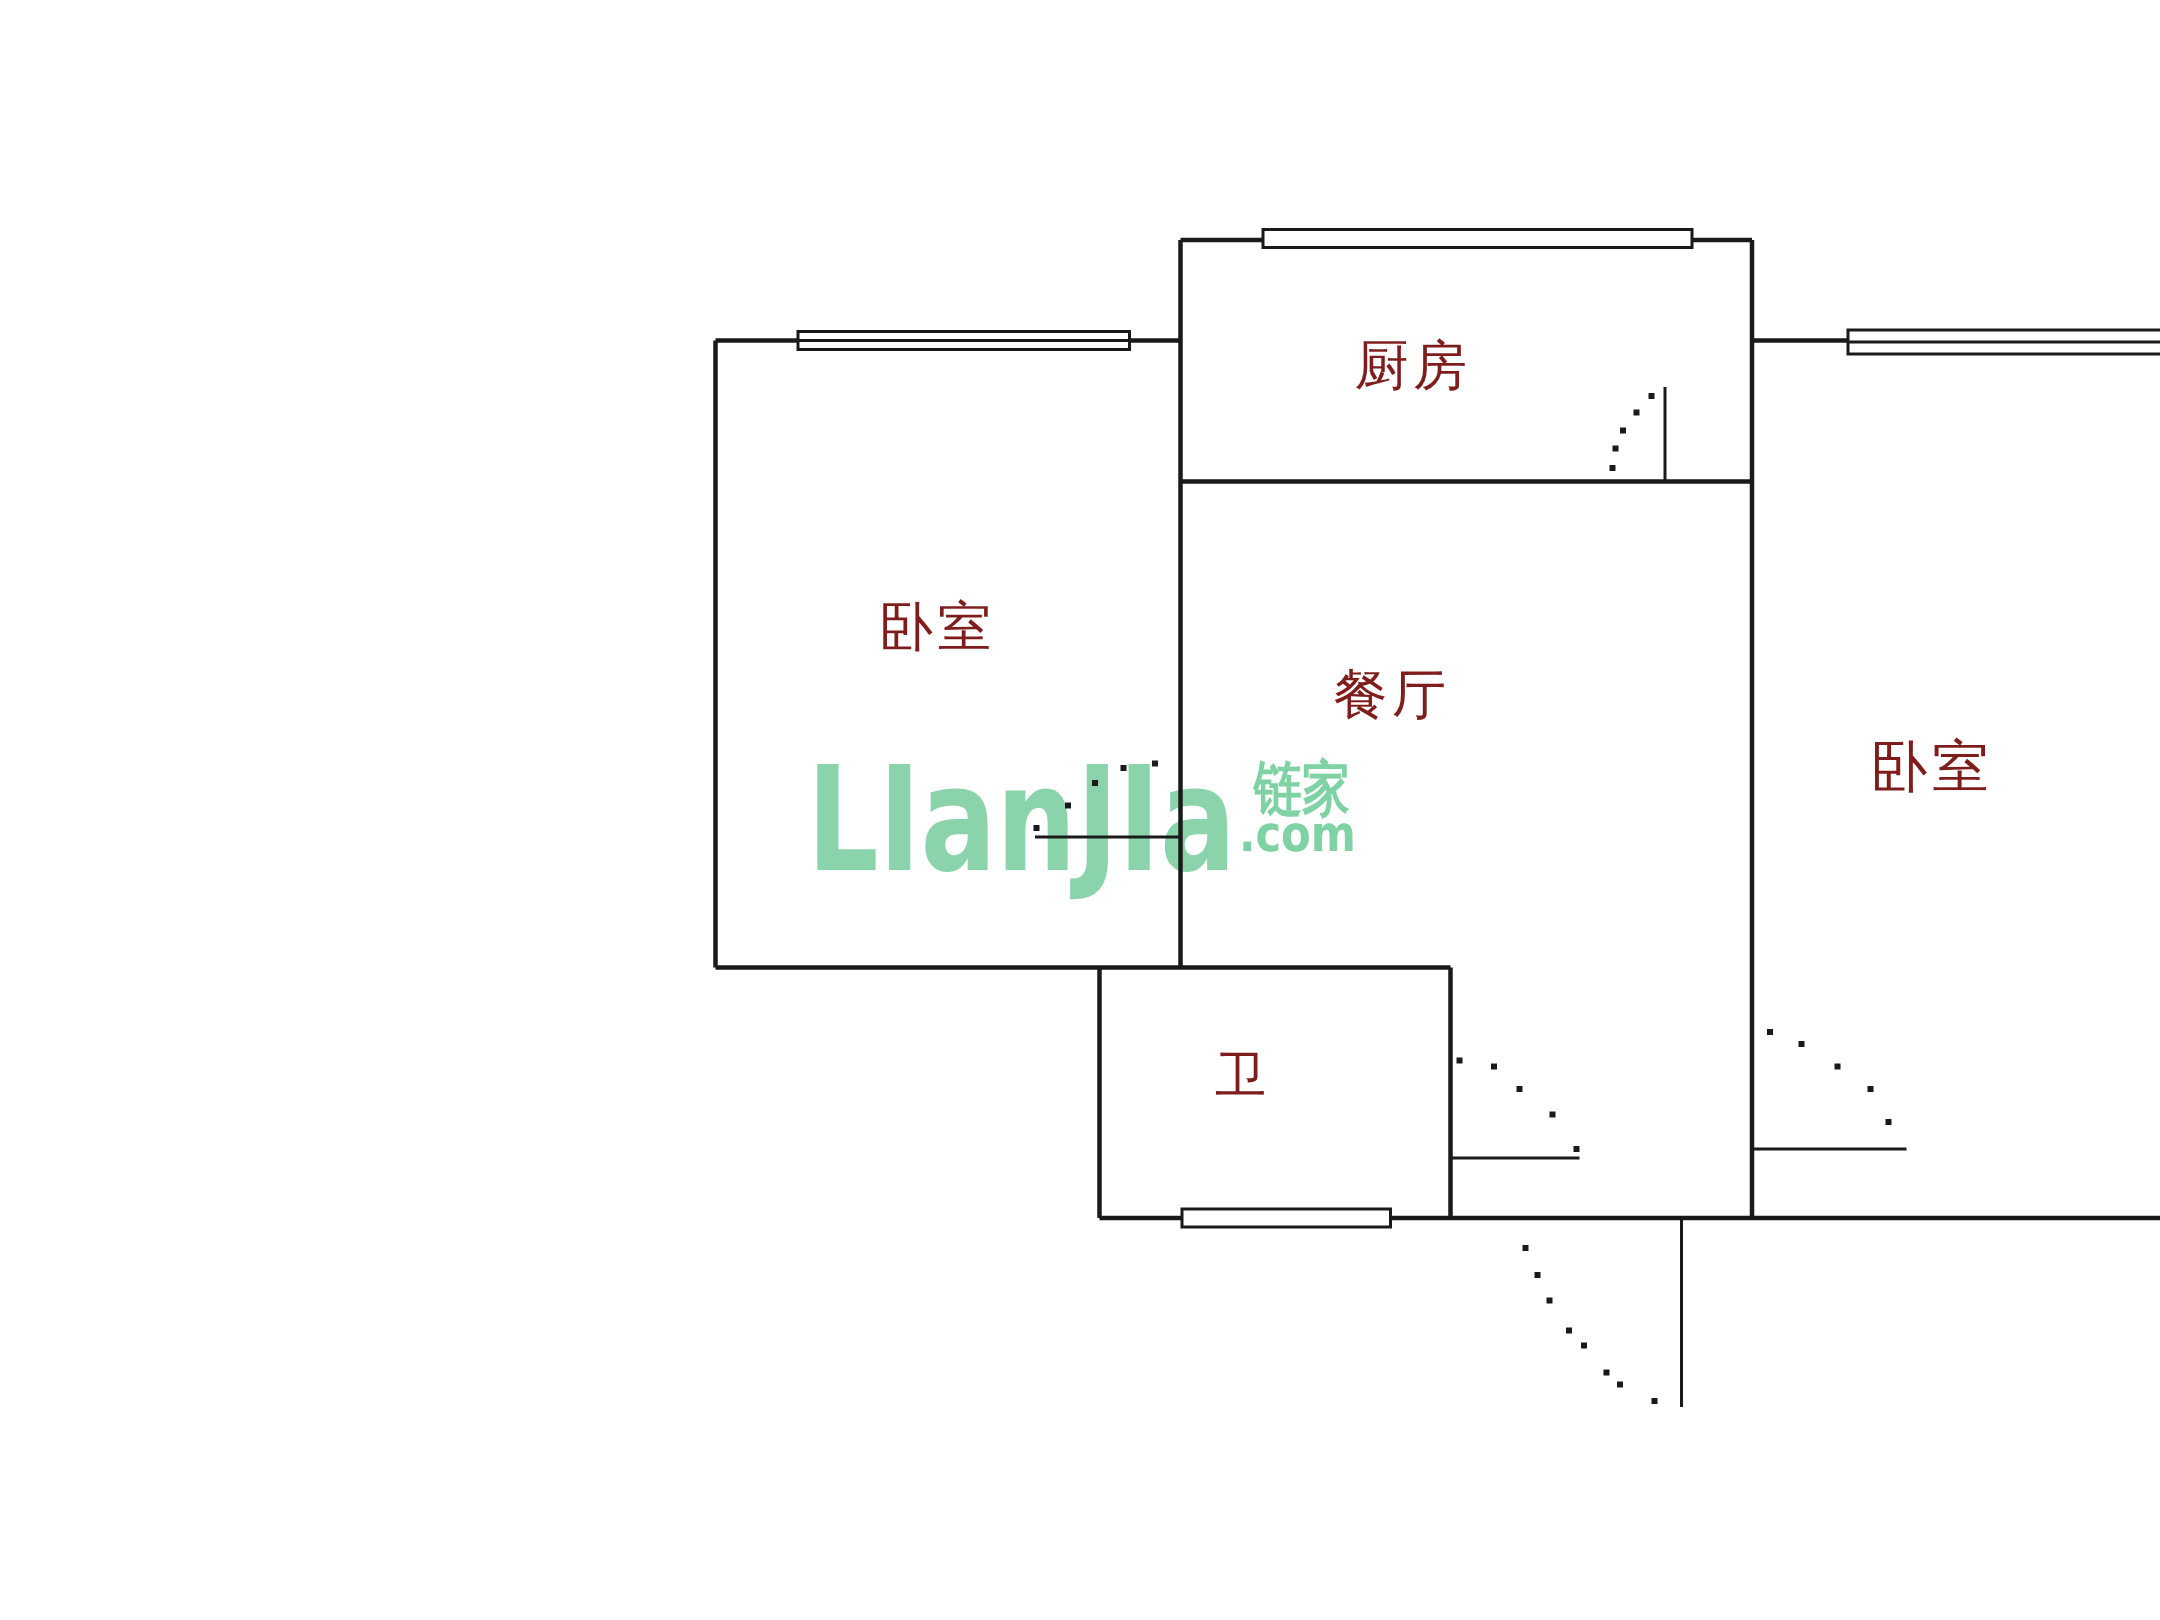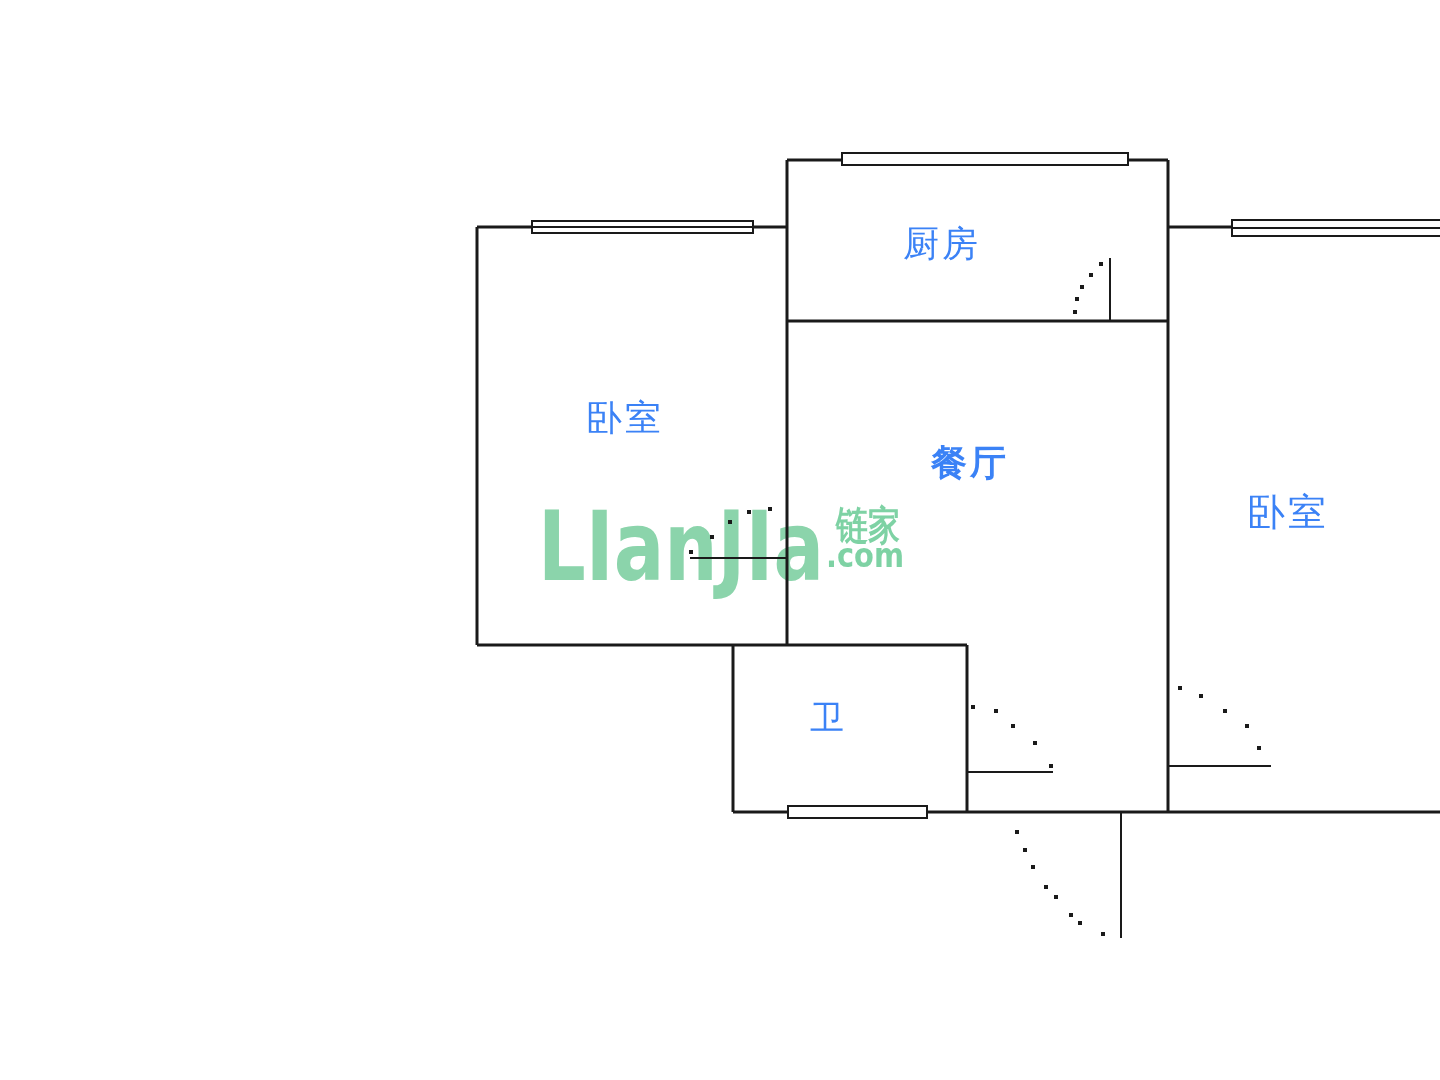--- a/index.html
+++ b/index.html
@@ -11,27 +11,27 @@
     font-family:"Liberation Sans","DejaVu Sans",sans-serif;
   }
   .stage svg{position:absolute;left:0;top:0;}
   svg text{font-family:"DejaVu Sans","Liberation Sans",sans-serif;}
   .room-label{
     position:absolute;
     font-size:36px;
     line-height:1.1;
     font-weight:500;
     letter-spacing:3px;
-    color:#3b82f6;
+    color:#7f1d1d;
     white-space:nowrap;
     text-align:right;
   }
   #lbl-kitchen{left:903px;top:224px;}
   #lbl-bed-left{left:586px;top:398px;}
-  #lbl-dining{left:931px;top:443px;font-weight:bold;}
+  #lbl-dining{left:889px;top:443px;}
   #lbl-bed-right{left:1247px;top:492px;font-size:38px;}
   #lbl-bath{left:810px;top:699px;font-size:34px;letter-spacing:0;}
 </style>
 </head>
 <body>
 
 <div class="stage">
 
   <svg id="plan-svg" width="1440" height="1080" viewBox="0 0 1440 1080" xmlns="http://www.w3.org/2000/svg">
 

